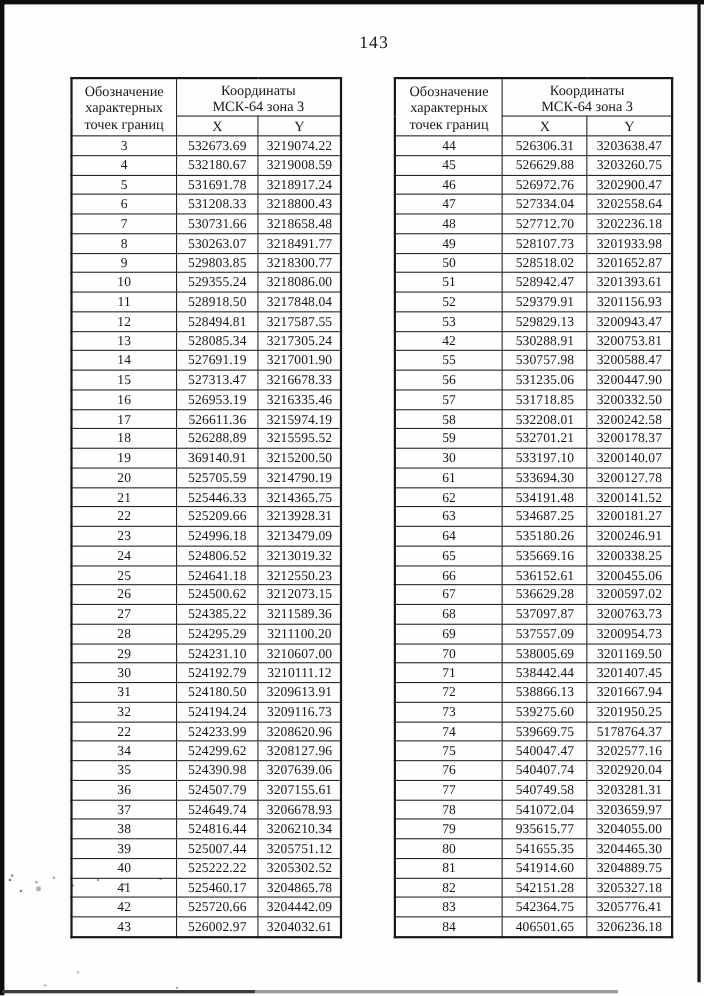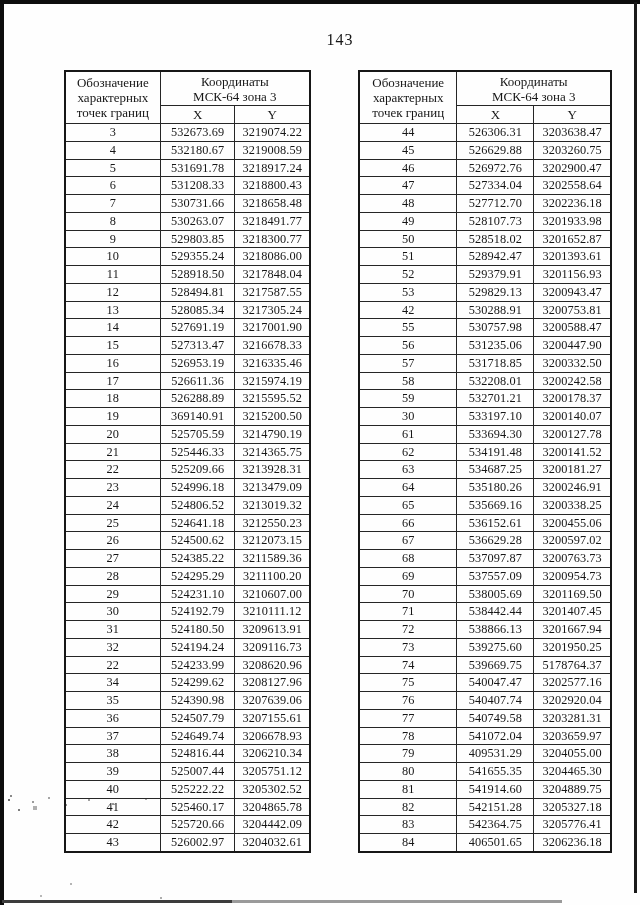--- a/index.html
+++ b/index.html
@@ -510,21 +510,21 @@
             <td>540749.58</td>
             <td>3203281.31</td>
           </tr>
           <tr>
             <td>78</td>
             <td>541072.04</td>
             <td>3203659.97</td>
           </tr>
           <tr>
             <td>79</td>
-            <td>409531.29</td>
+            <td>935615.77</td>
             <td>3204055.00</td>
           </tr>
           <tr>
             <td>80</td>
             <td>541655.35</td>
             <td>3204465.30</td>
           </tr>
           <tr>
             <td>81</td>
             <td>541914.60</td>

